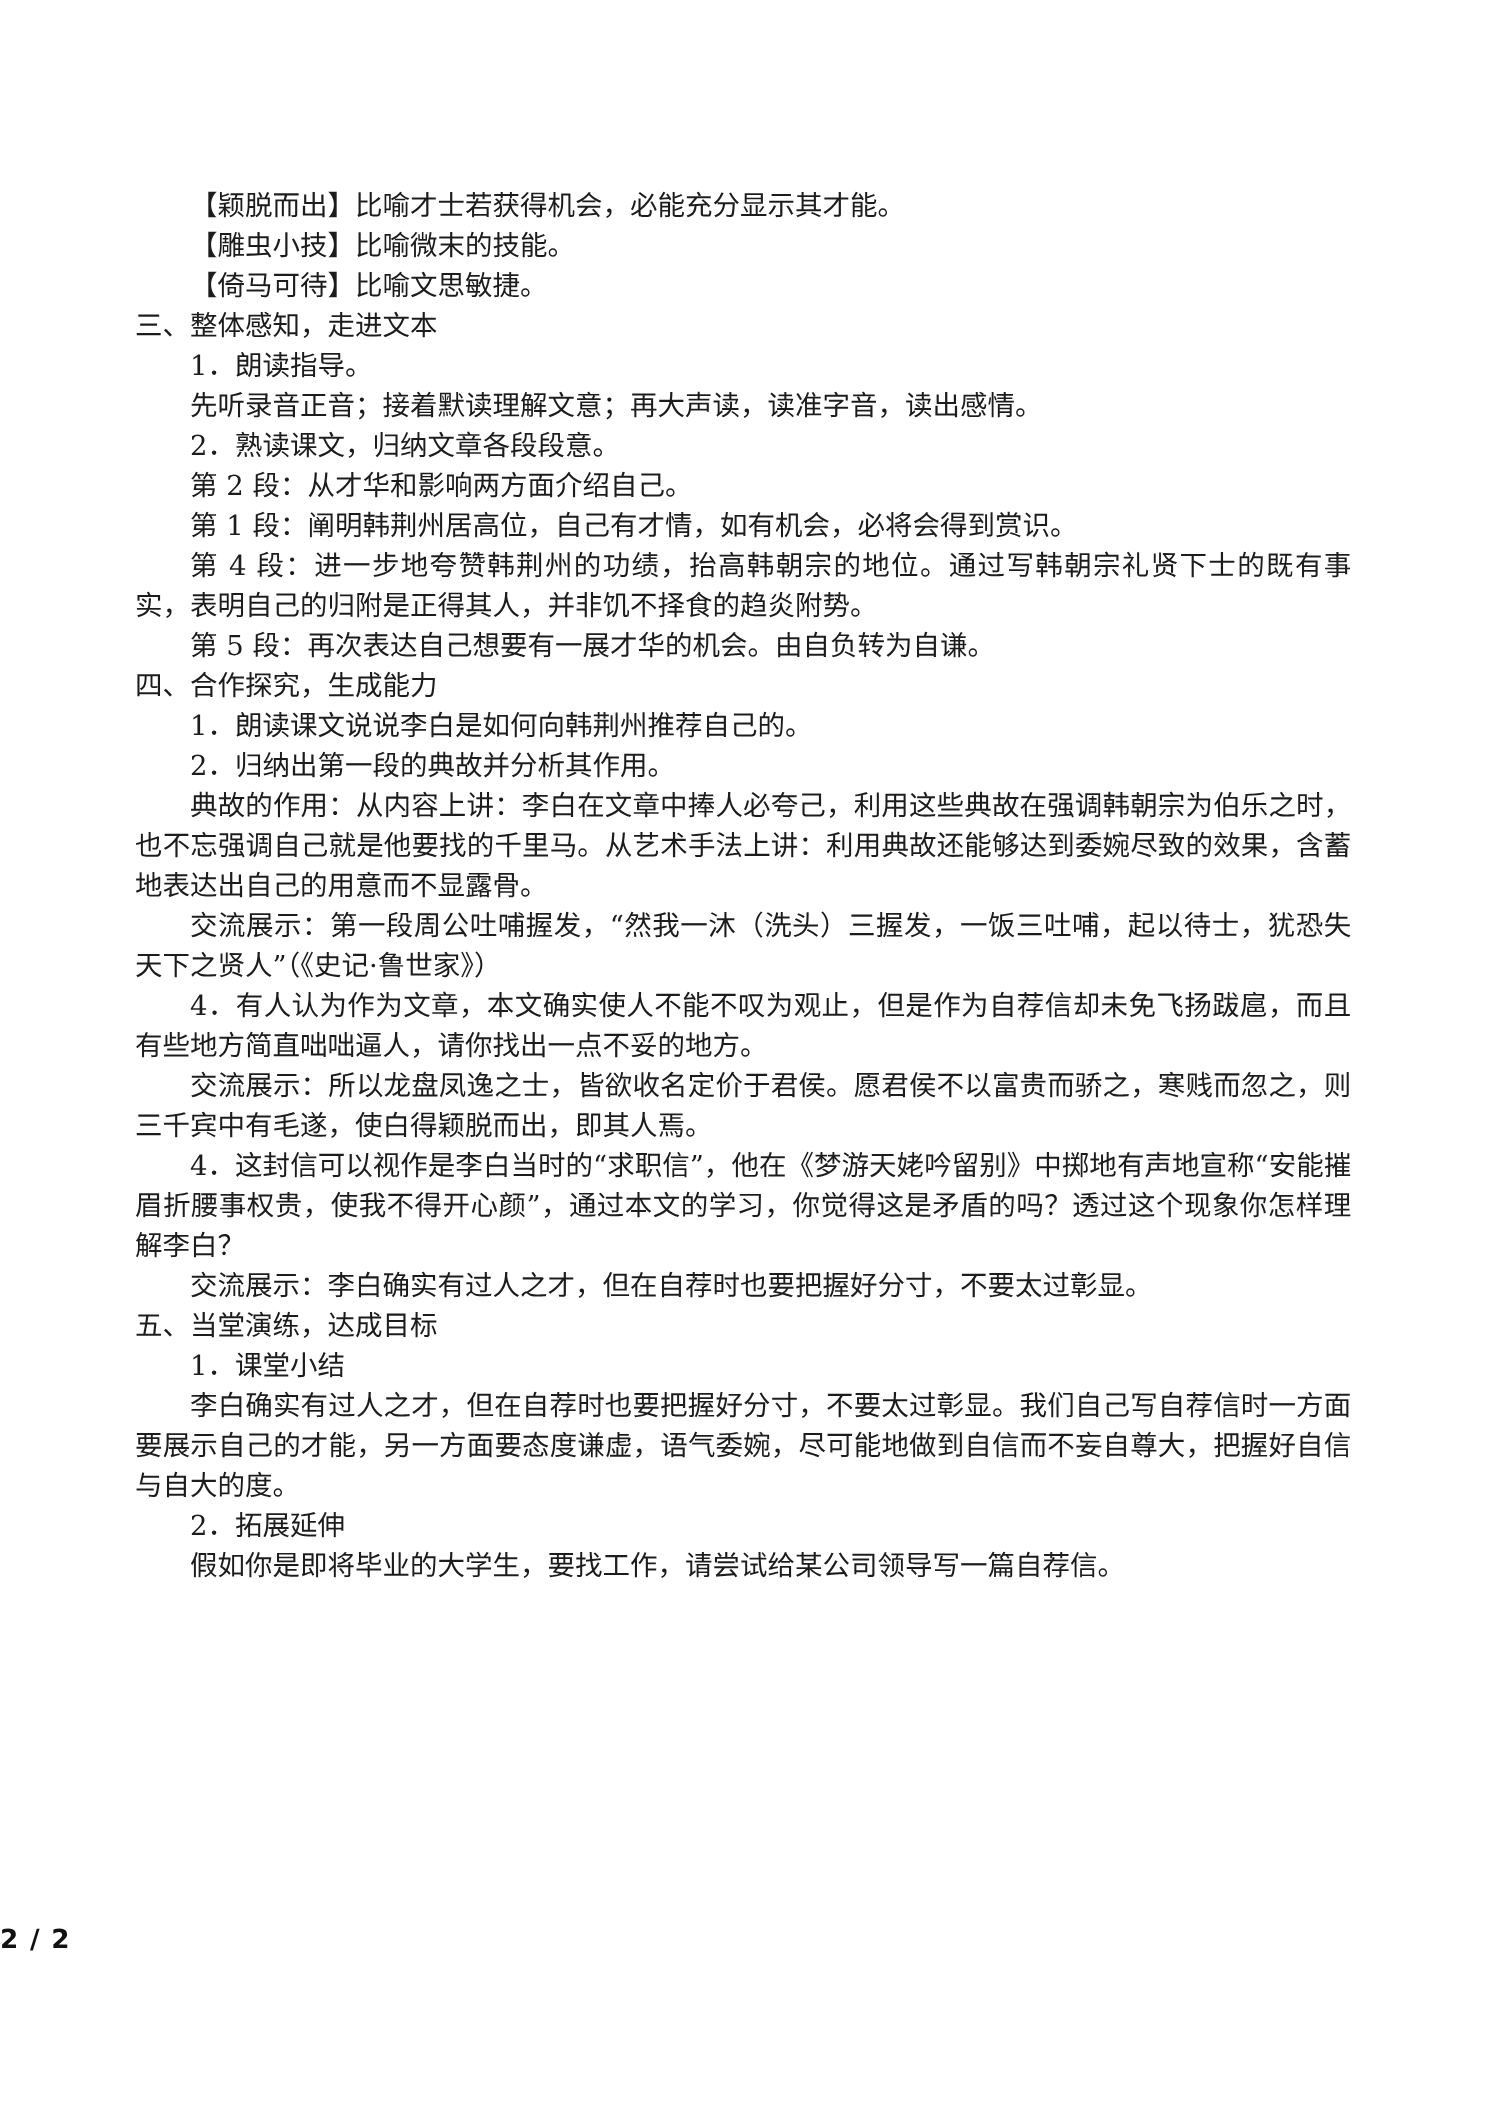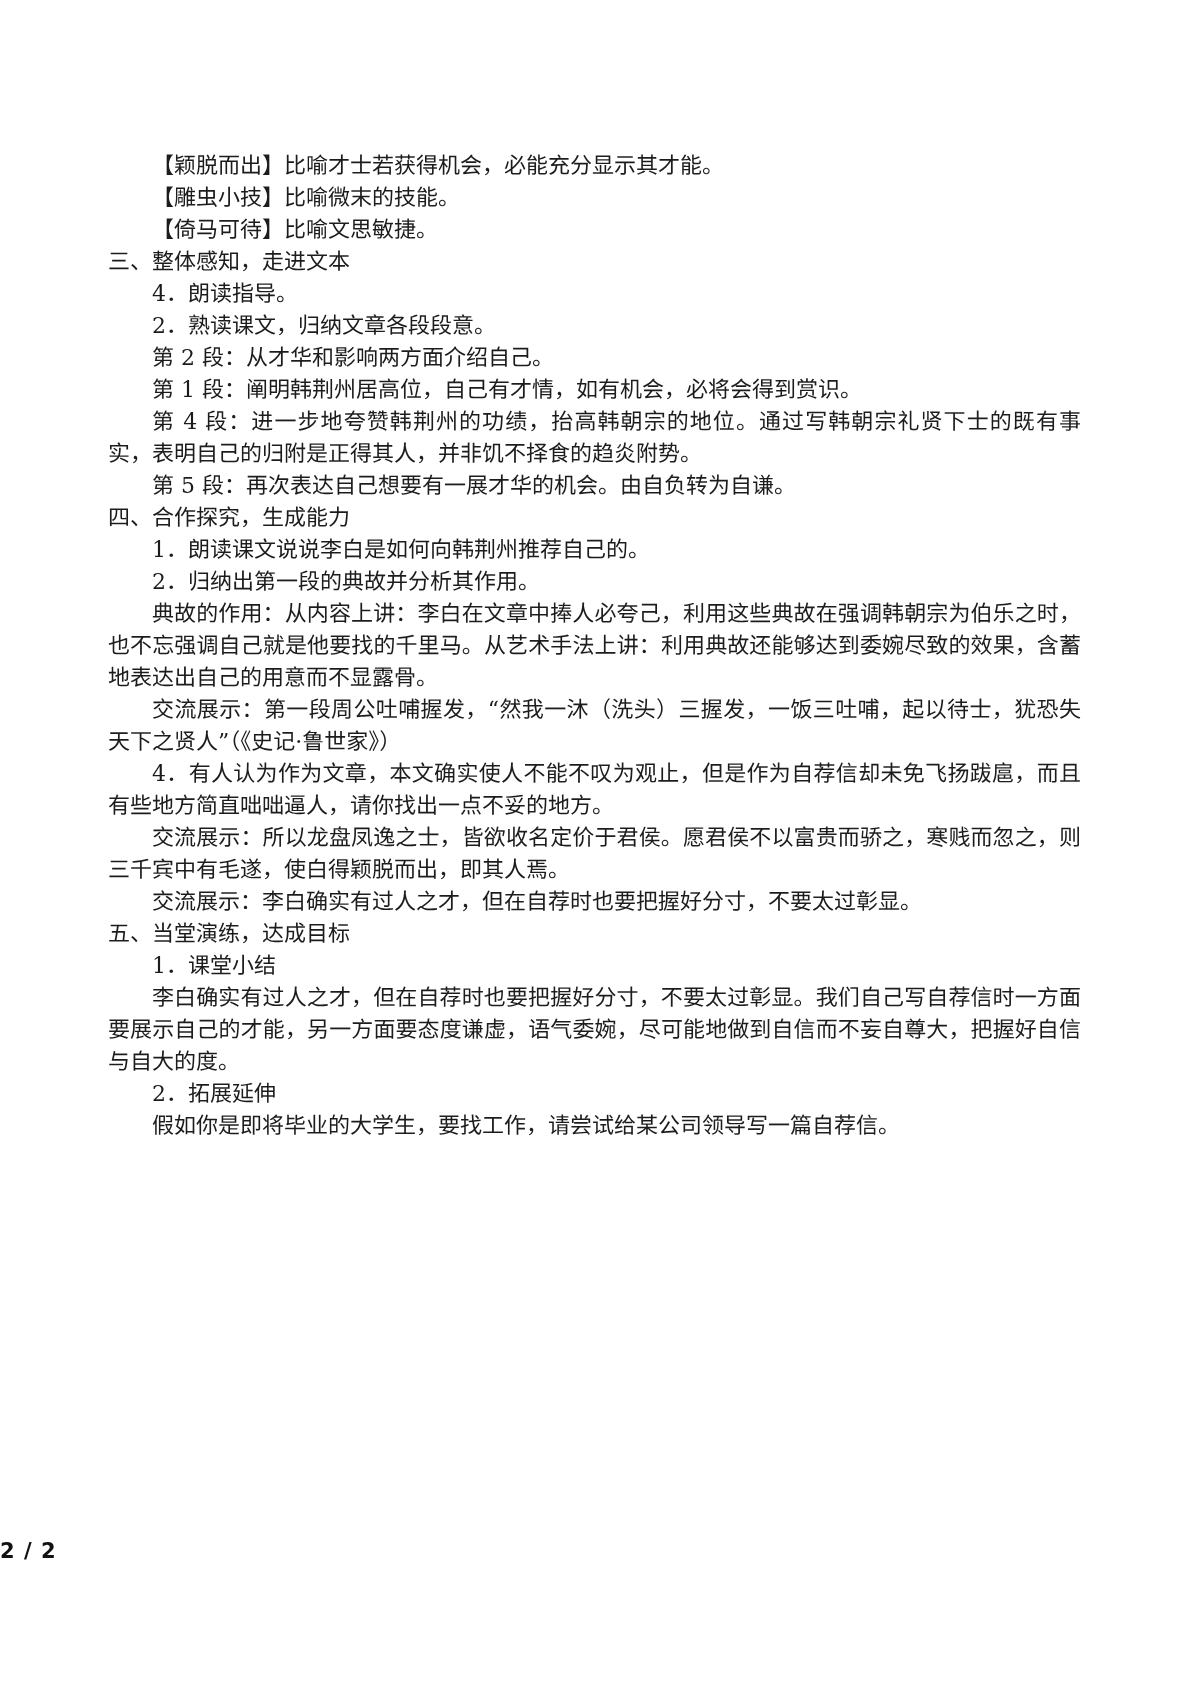--- a/index.html
+++ b/index.html
@@ -58,33 +58,35 @@
 </style>
 </head>
 <body>
 
 <div class="page">
   <div class="content">
     <p class="indent">【颖脱而出】比喻才士若获得机会，必能充分显示其才能。</p>
     <p class="indent">【雕虫小技】比喻微末的技能。</p>
     <p class="indent">【倚马可待】比喻文思敏捷。</p>
     <p class="heading">三、整体感知，走进文本</p>
-    <p class="indent">4．朗读指导。</p>
+    <p class="indent">1．朗读指导。</p>
+    <p class="indent">先听录音正音；接着默读理解文意；再大声读，读准字音，读出感情。</p>
     <p class="indent">2．熟读课文，归纳文章各段段意。</p>
     <p class="indent">第 2 段：从才华和影响两方面介绍自己。</p>
     <p class="indent">第 1 段：阐明韩荆州居高位，自己有才情，如有机会，必将会得到赏识。</p>
     <p class="indent">第 4 段：进一步地夸赞韩荆州的功绩，抬高韩朝宗的地位。通过写韩朝宗礼贤下士的既有事实，表明自己的归附是正得其人，并非饥不择食的趋炎附势。</p>
     <p class="indent">第 5 段：再次表达自己想要有一展才华的机会。由自负转为自谦。</p>
     <p class="heading">四、合作探究，生成能力</p>
     <p class="indent">1．朗读课文说说李白是如何向韩荆州推荐自己的。</p>
     <p class="indent">2．归纳出第一段的典故并分析其作用。</p>
     <p class="indent">典故的作用：从内容上讲：李白在文章中捧人必夸己，利用这些典故在强调韩朝宗为伯乐之时，也不忘强调自己就是他要找的千里马。从艺术手法上讲：利用典故还能够达到委婉尽致的效果，含蓄地表达出自己的用意而不显露骨。</p>
     <p class="indent">交流展示：第一段周公吐哺握发，“然我一沐（洗头）三握发，一饭三吐哺，起以待士，犹恐失天下之贤人”（《史记·鲁世家》）</p>
     <p class="indent">4．有人认为作为文章，本文确实使人不能不叹为观止，但是作为自荐信却未免飞扬跋扈，而且有些地方简直咄咄逼人，请你找出一点不妥的地方。</p>
     <p class="indent">交流展示：所以龙盘凤逸之士，皆欲收名定价于君侯。愿君侯不以富贵而骄之，寒贱而忽之，则三千宾中有毛遂，使白得颖脱而出，即其人焉。</p>
+    <p class="indent">4．这封信可以视作是李白当时的“求职信”，他在《梦游天姥吟留别》中掷地有声地宣称“安能摧眉折腰事权贵，使我不得开心颜”，通过本文的学习，你觉得这是矛盾的吗？透过这个现象你怎样理解李白？</p>
     <p class="indent">交流展示：李白确实有过人之才，但在自荐时也要把握好分寸，不要太过彰显。</p>
     <p class="heading">五、当堂演练，达成目标</p>
     <p class="indent">1．课堂小结</p>
     <p class="indent">李白确实有过人之才，但在自荐时也要把握好分寸，不要太过彰显。我们自己写自荐信时一方面要展示自己的才能，另一方面要态度谦虚，语气委婉，尽可能地做到自信而不妄自尊大，把握好自信与自大的度。</p>
     <p class="indent">2．拓展延伸</p>
     <p class="indent">假如你是即将毕业的大学生，要找工作，请尝试给某公司领导写一篇自荐信。</p>
   </div>
   <div class="footer">2 / 2</div>
 </div>
 

